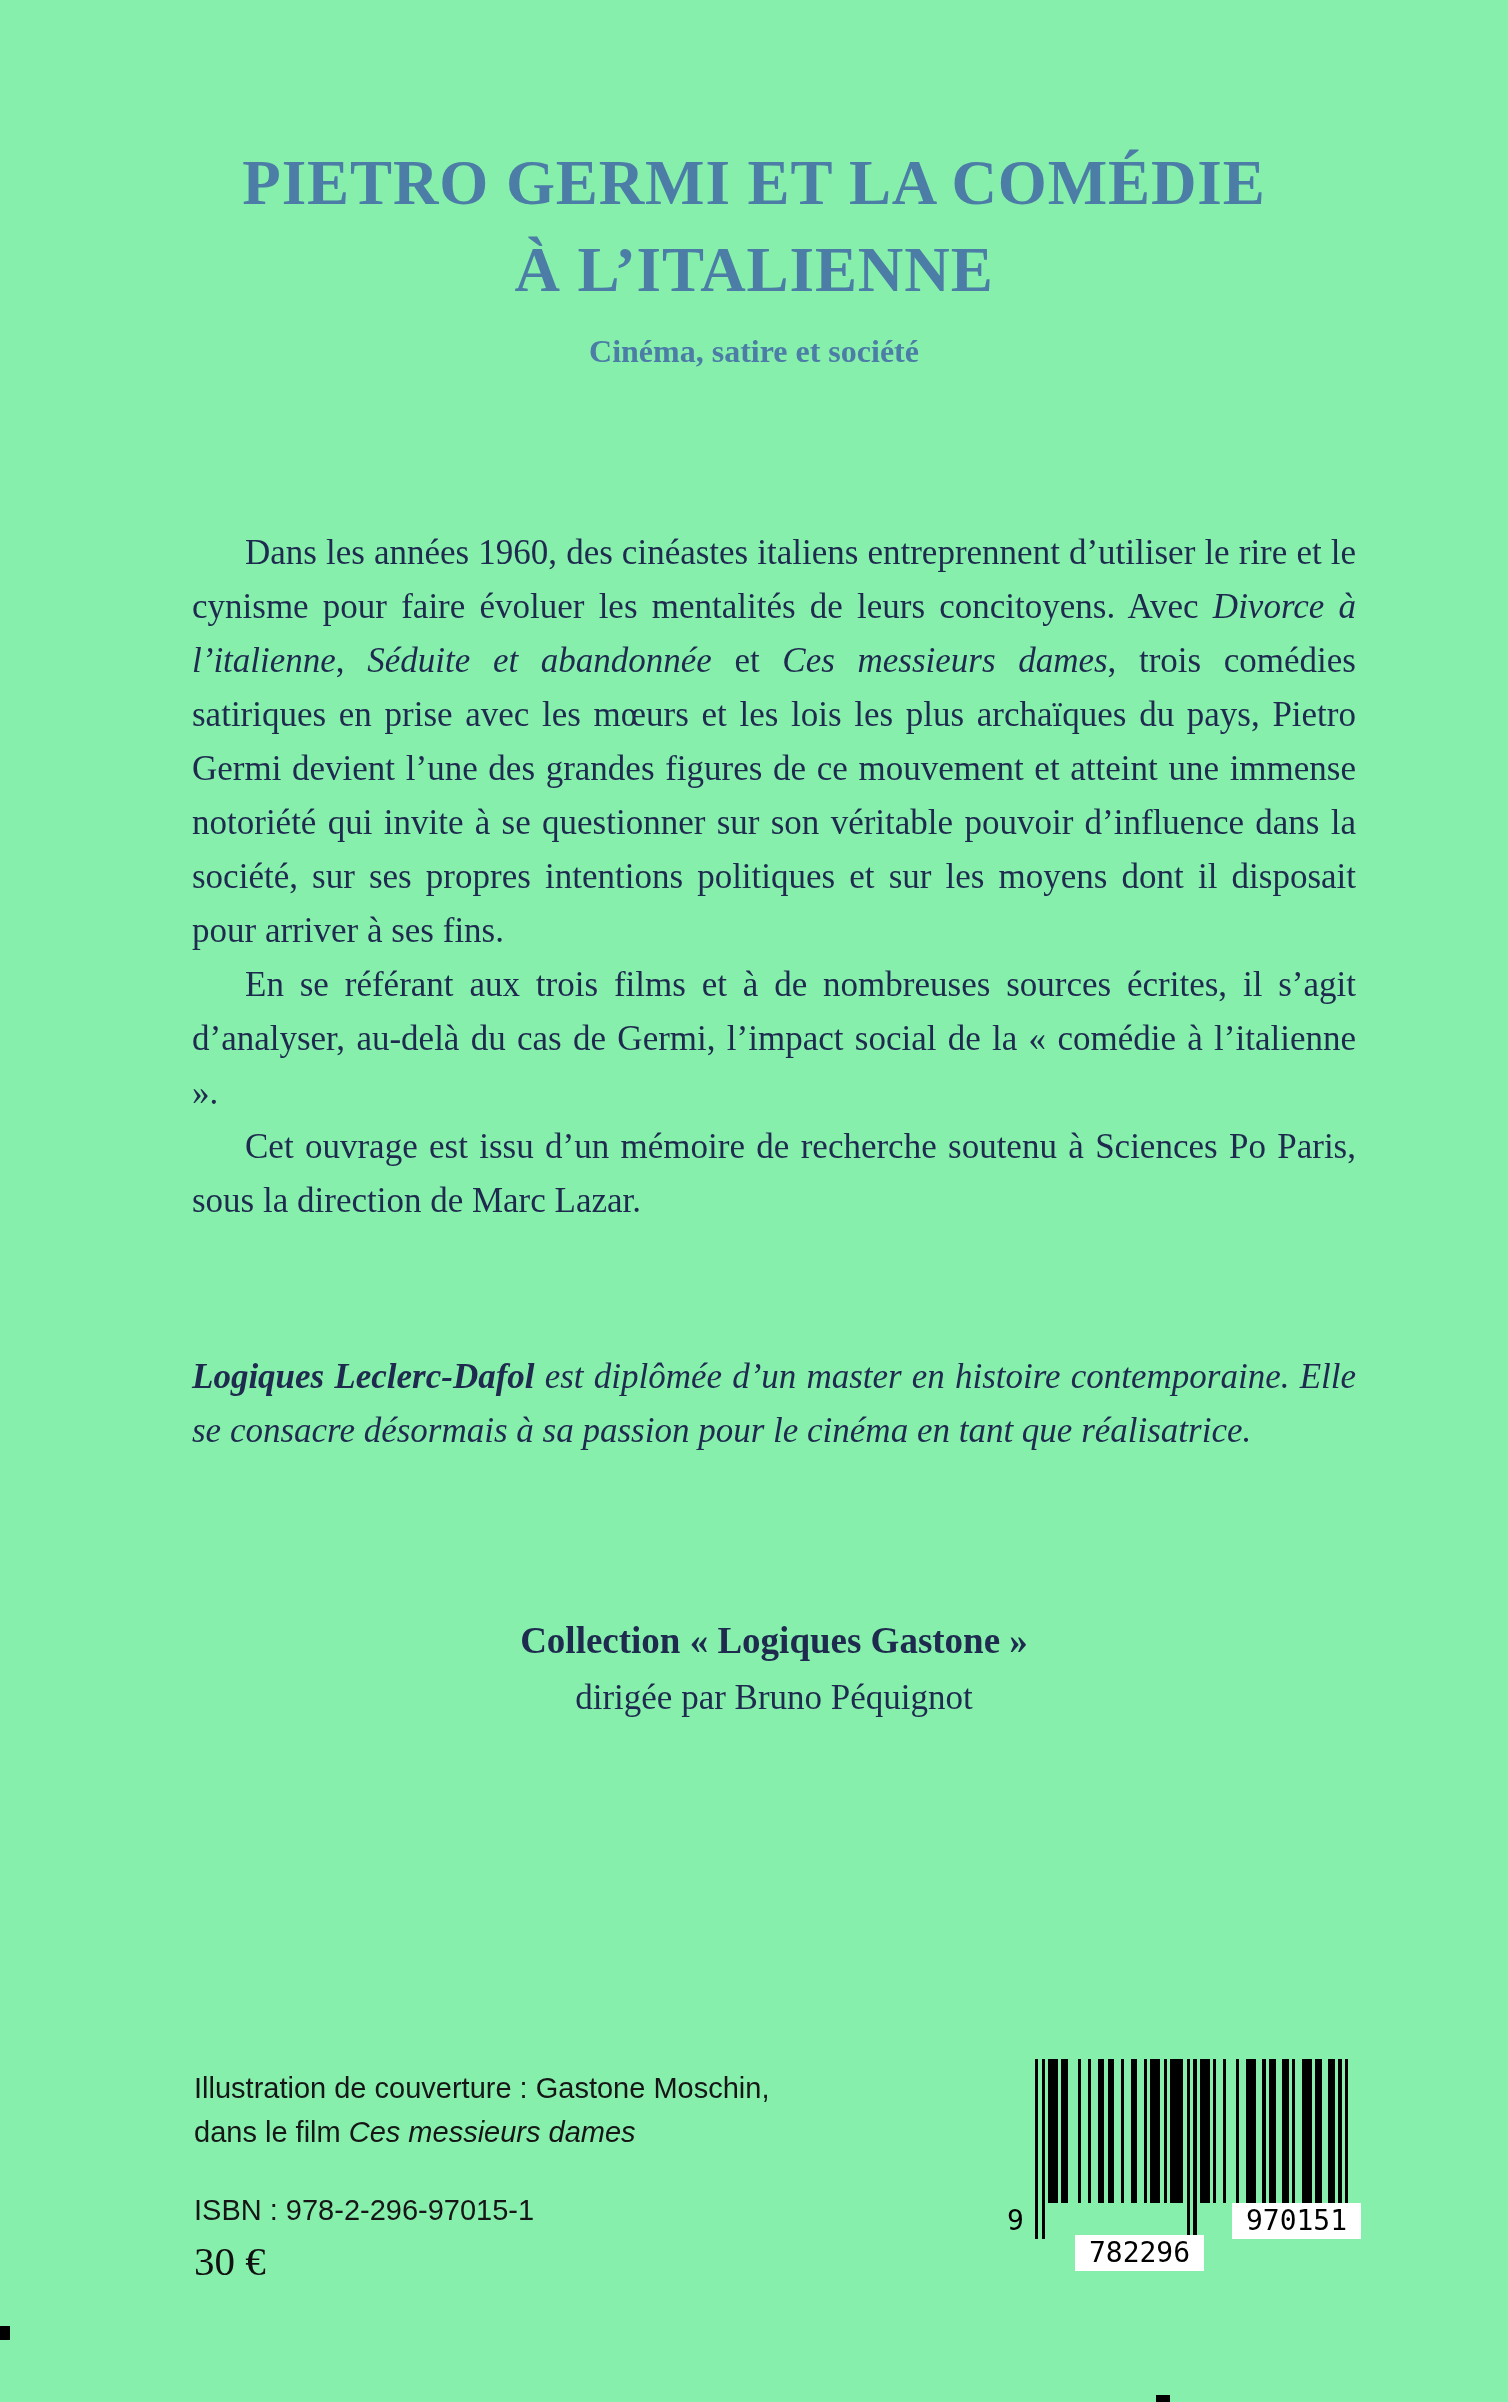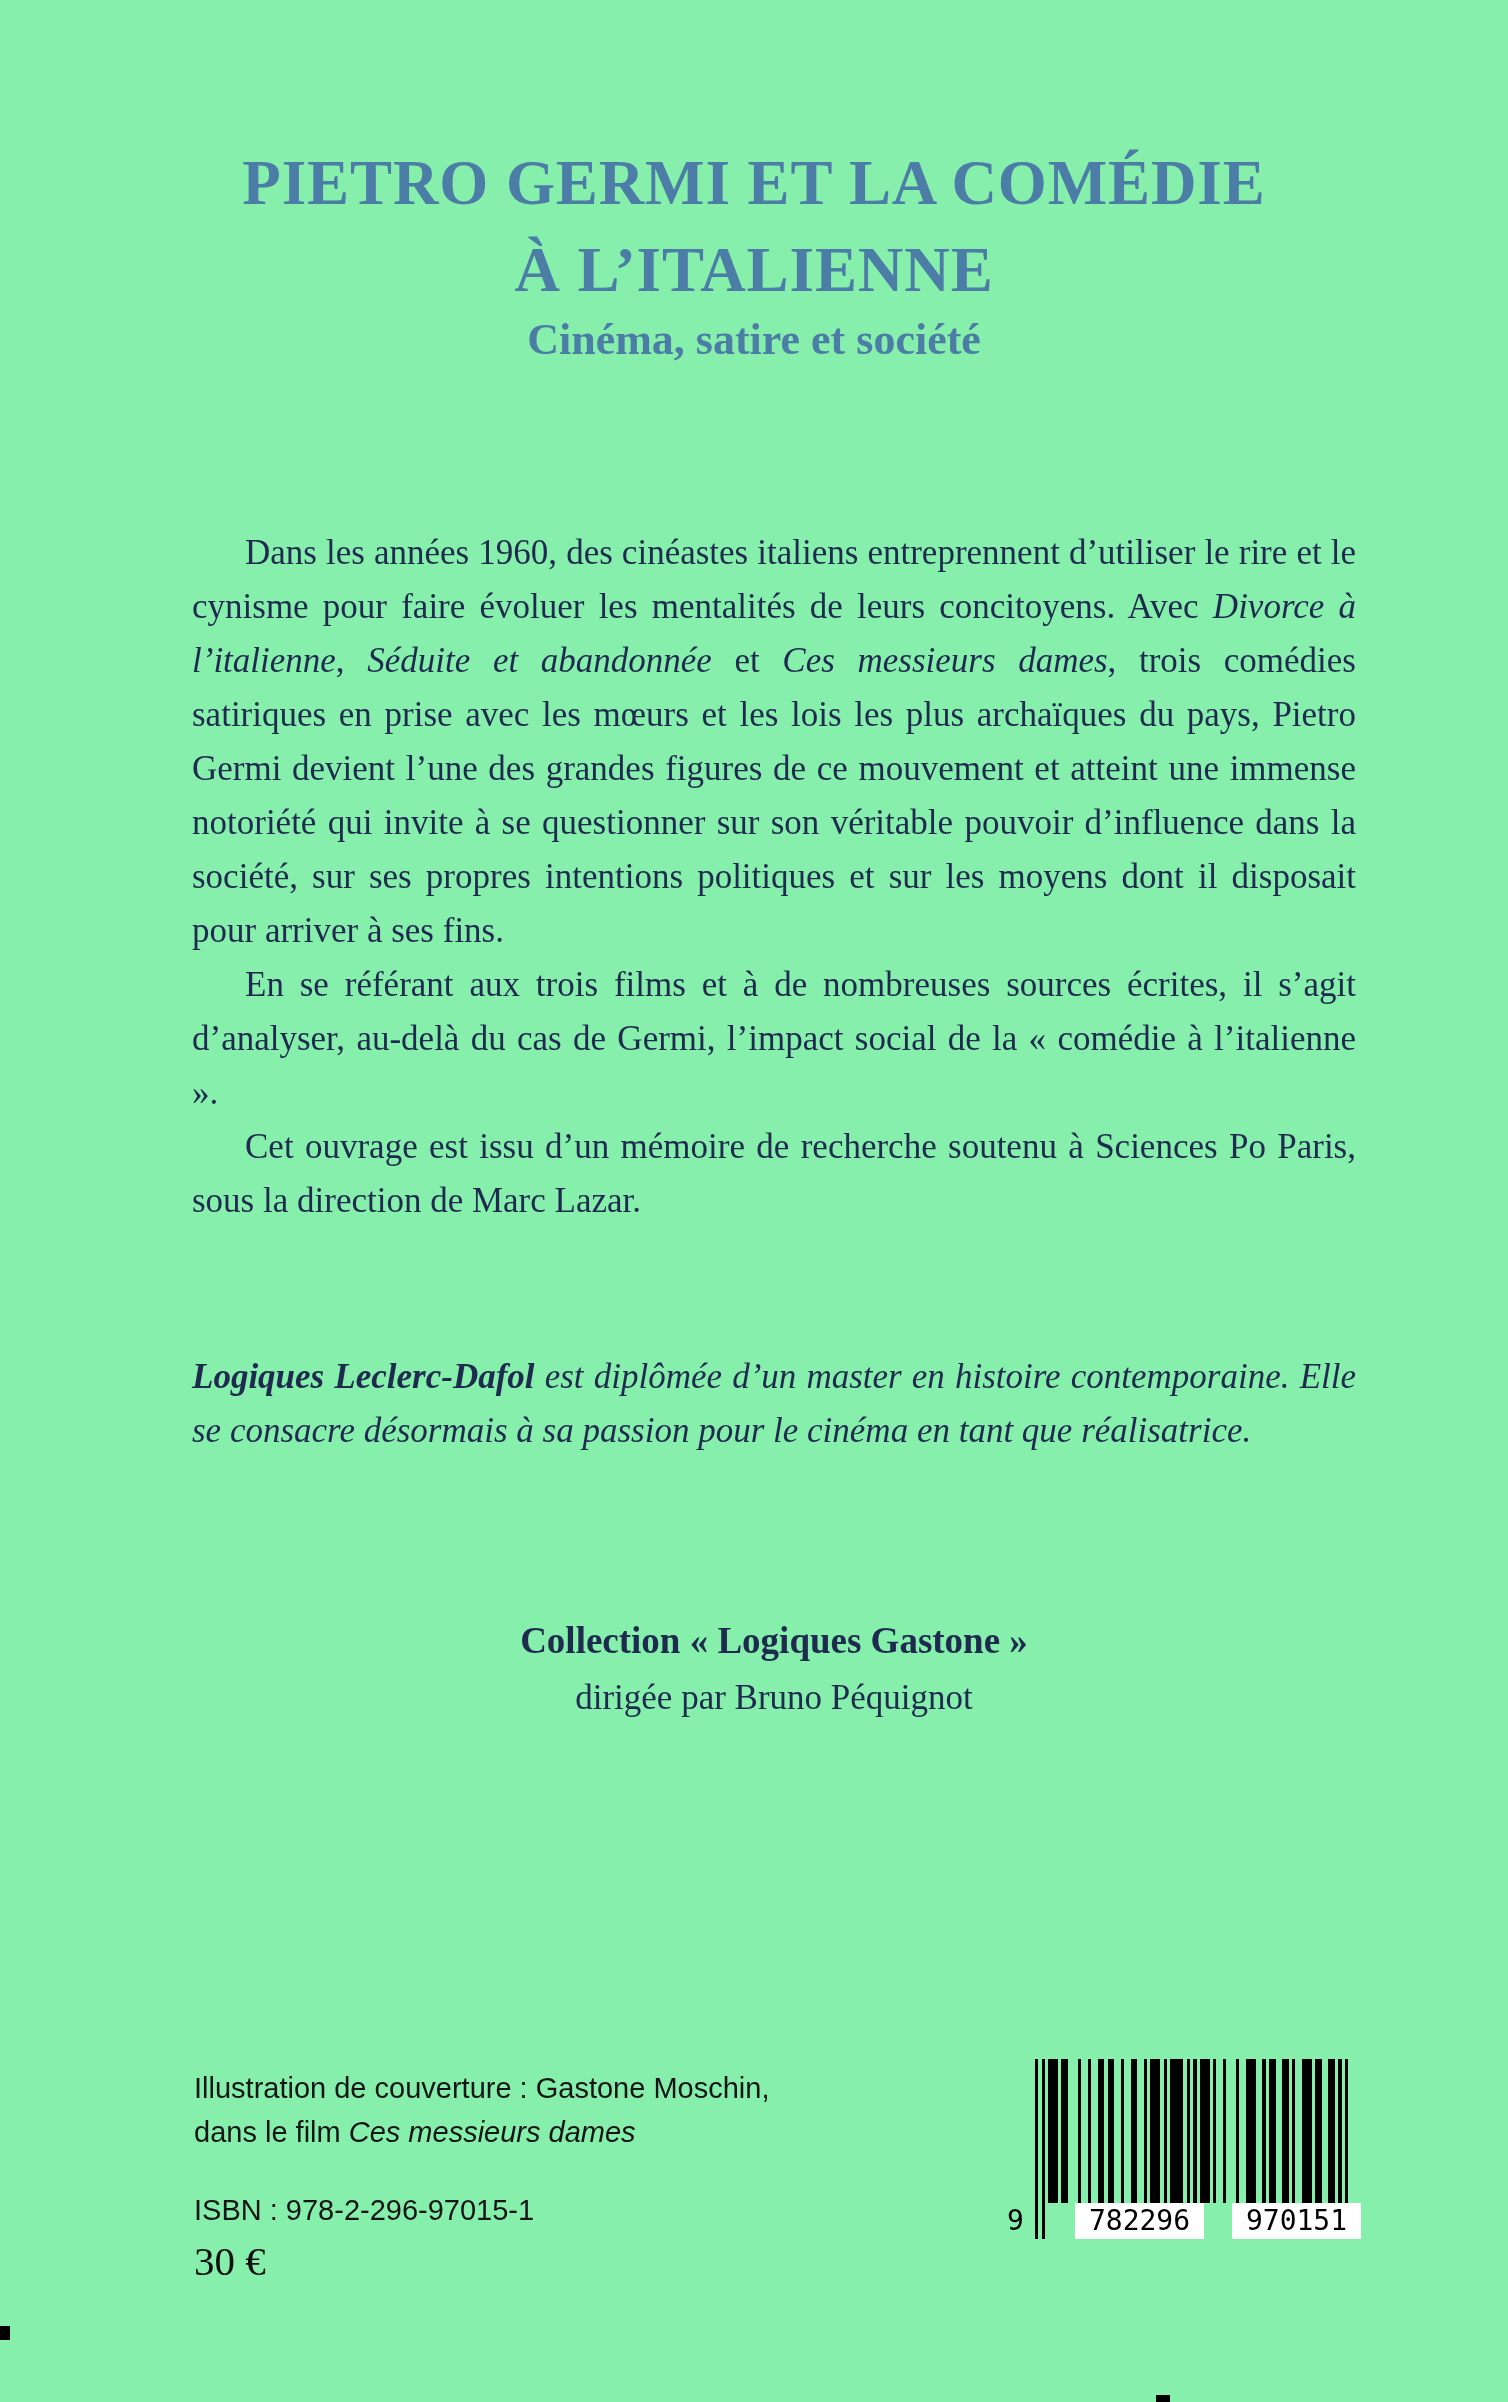--- a/index.html
+++ b/index.html
@@ -22,22 +22,23 @@
     text-align: center;
     color: #4c7da6;
   }
   .title {
     font-size: 63px;
     font-weight: bold;
     line-height: 87px;
     letter-spacing: 0.9px;
   }
   .subtitle {
-    font-size: 44px;
+    font-size: 32px;
     font-weight: bold;
+    margin-top: 19px;
   }
 
   .body-text {
     position: absolute;
     left: 192px;
     width: 1164px;
     top: 526px;
     font-size: 35px;
     line-height: 54px;
     text-align: justify;
@@ -112,21 +113,21 @@
   .bc-num {
     position: absolute;
     top: 144px;
     font-family: "DejaVu Sans Mono", monospace;
     font-size: 28px;
     line-height: 36px;
     color: #000000;
     background: #ffffff;
   }
   .bc-num-first { left: 0px; width: 24.6px; text-align: left; background: transparent; }
-  .bc-num-left  { left: 68px;  width: 129px; text-align: center; }
+  .bc-num-left  { left: 68px;  width: 129px; text-align: center; margin-top: 32px; }
   .bc-num-right { left: 225px; width: 129px; text-align: center; }
 
   .mark { position: absolute; background: #000000; }
   .mark-left   { left: 0; top: 2326px; width: 9.5px; height: 14px; }
   .mark-bottom { left: 1156px; bottom: 0; width: 14px; height: 8.5px; }
 </style>
 </head>
 <body>
 
 <div class="page">

